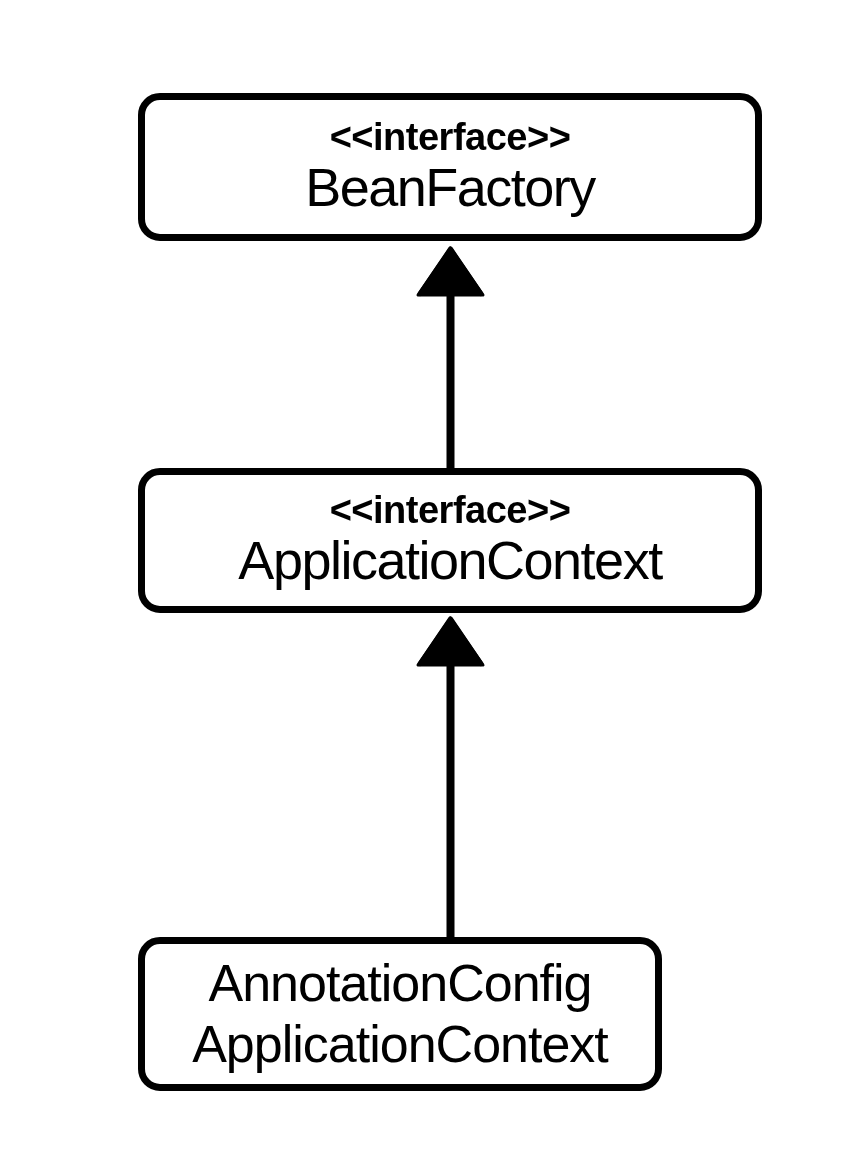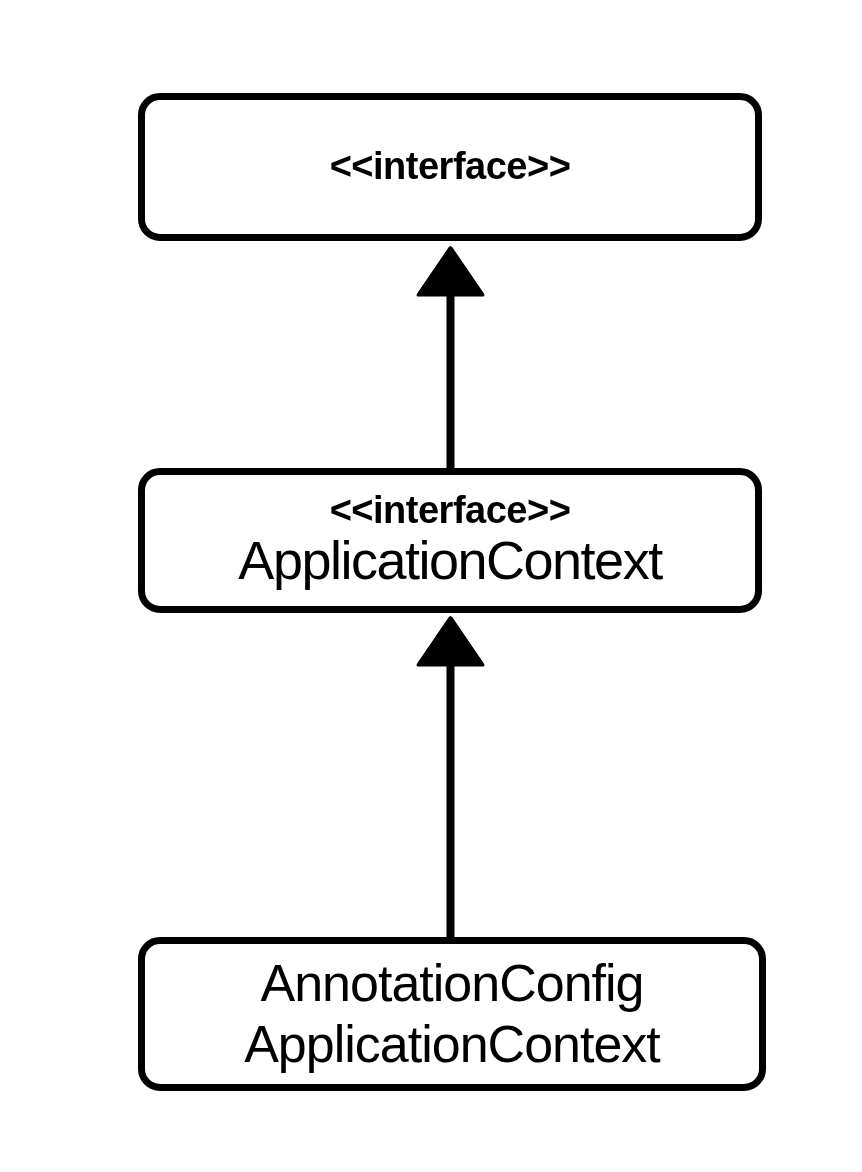--- a/index.html
+++ b/index.html
@@ -67,41 +67,42 @@
   #box-beanfactory {
     left: 138px;  top: 93px;
     width: 624px; height: 148px;
   }
   #box-applicationcontext {
     left: 138px;  top: 468px;
     width: 624px; height: 145px;
   }
   #box-annotationconfig {
     left: 138px;  top: 937px;
-    width: 628px; height: 154px;
+    width: 524px; height: 154px;
   }
 
   
   .inherit-arrow {
     position: absolute;
     left: 0;
     pointer-events: none;
   }
   .inherit-arrow svg { display: block; }
 
   #arrow-ac-to-bf  { top: 244px; }
   #arrow-acac-to-ac { top: 614px; }
 </style>
 </head>
 <body>
 
 <div id="diagram-canvas">
 
   <div class="uml-box" id="box-beanfactory">
     <div class="stereotype">&lt;&lt;interface&gt;&gt;</div>
+    <div class="classname">BeanFactory</div>
   </div>
 
   <div class="inherit-arrow" id="arrow-ac-to-bf">
     <svg width="862" height="226" viewBox="0 0 862 226" xmlns="http://www.w3.org/2000/svg">
 
       <path d="M450.5 224 L450.5 48" stroke="#000000" stroke-width="8" stroke-linecap="butt"></path>
 
       <path d="M450.5 4 L483 51 L466 48 L450.5 44 L435 48 L418 51 Z" fill="#000000" stroke="#000000" stroke-width="3" stroke-linejoin="round"></path>
       <path d="M450.5 5 L481 50 L420 50 Z" fill="#000000" stroke="#000000" stroke-width="5" stroke-linejoin="round"></path>
     </svg>

